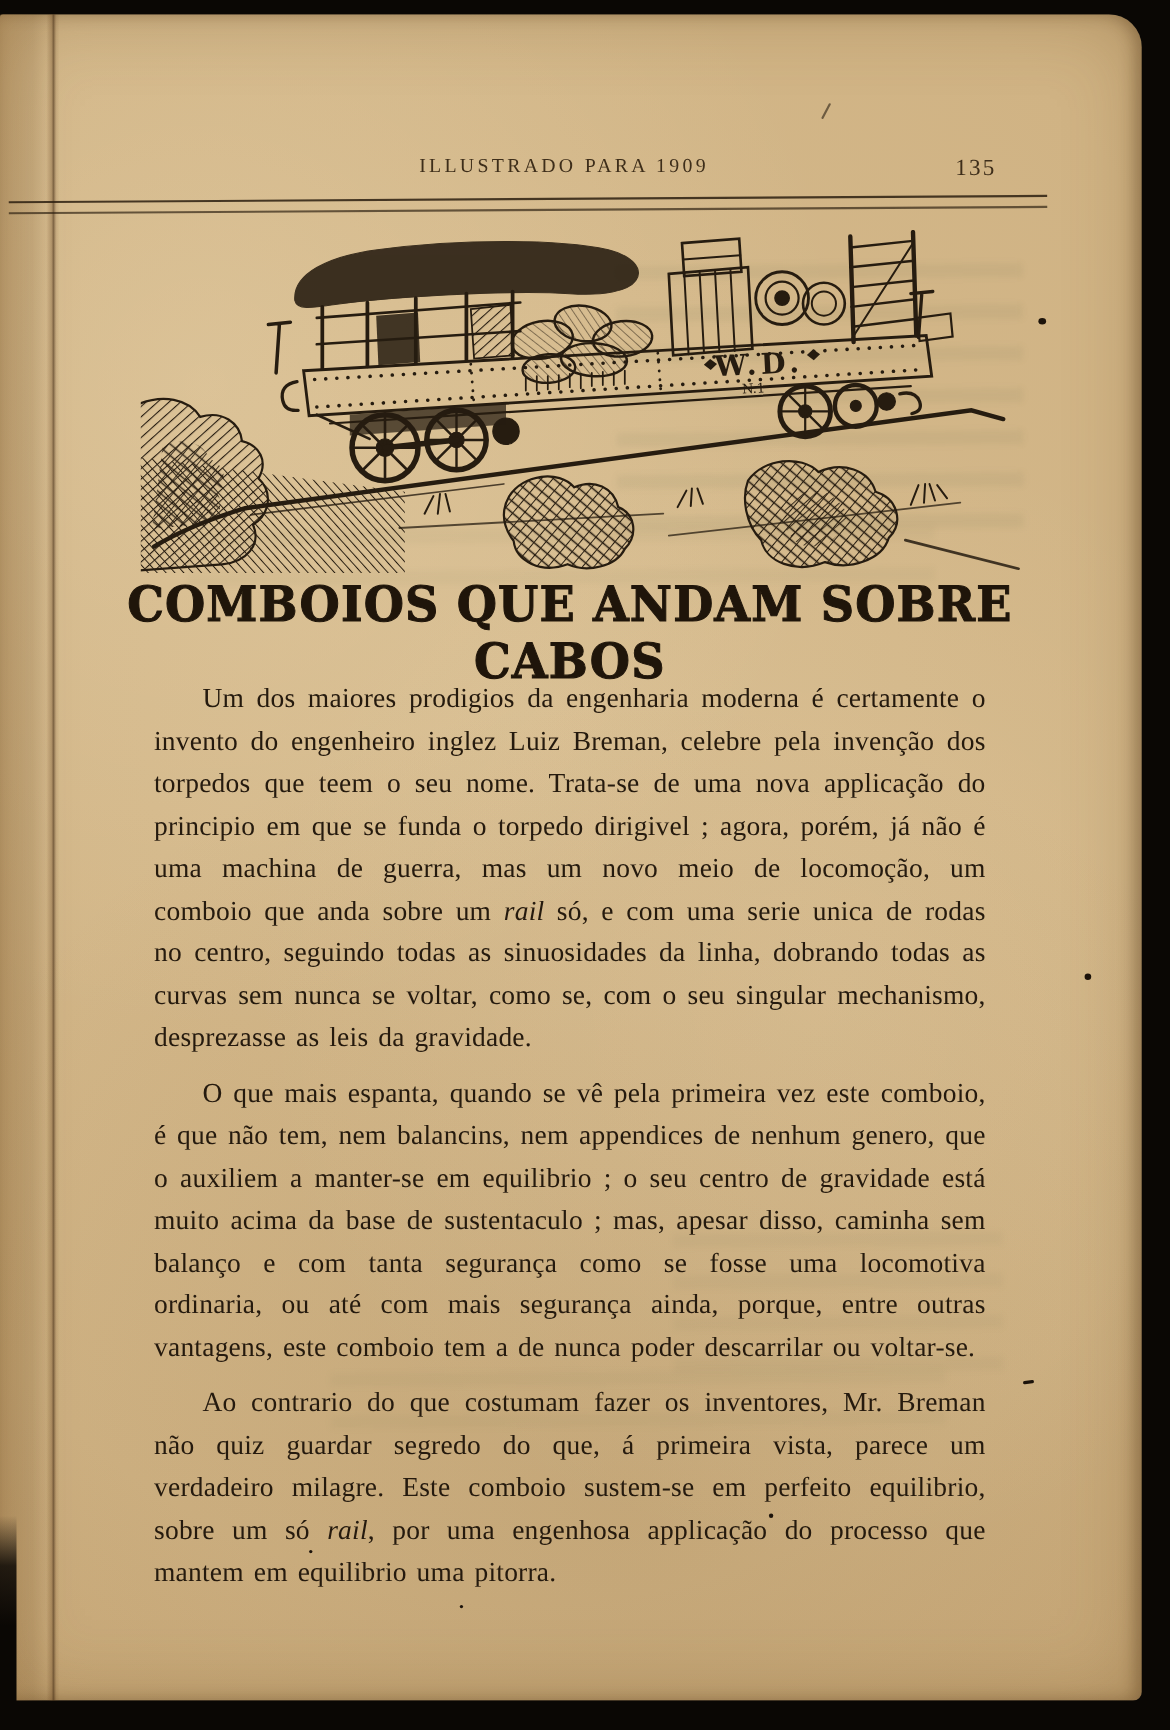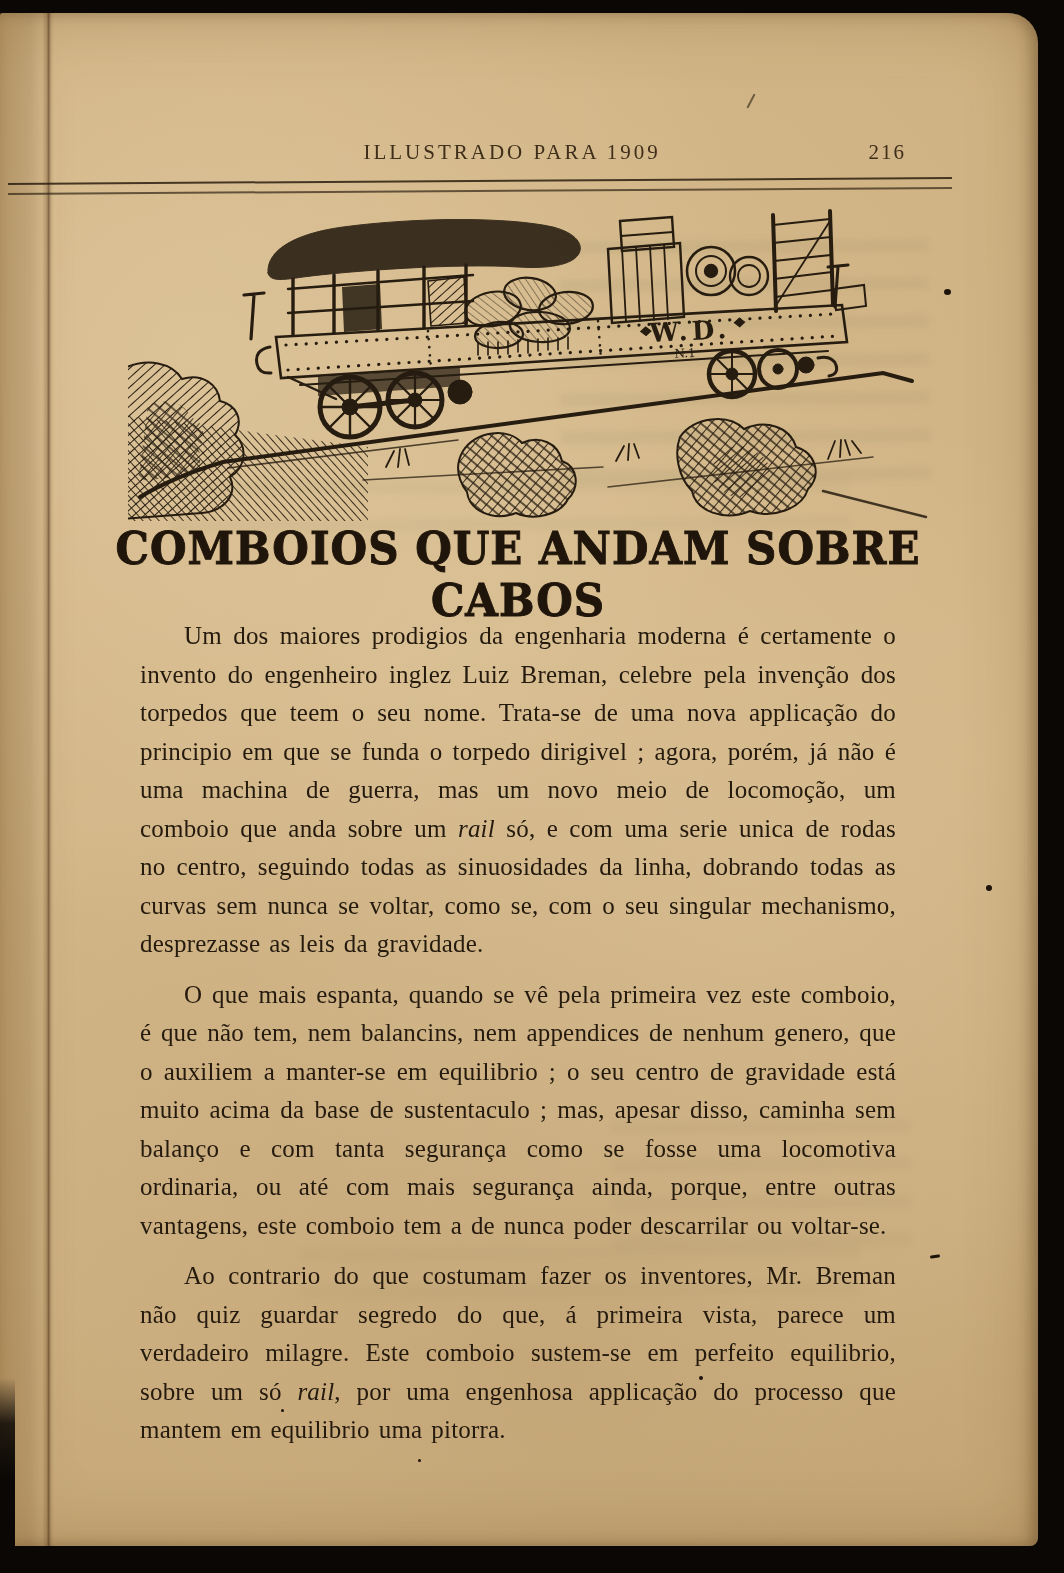--- a/index.html
+++ b/index.html
@@ -26,21 +26,21 @@
     position:absolute;left:42px;top:0;bottom:0;width:12px;
     background:linear-gradient(90deg, rgba(90,55,20,0) 0%, rgba(95,60,25,.30) 40%, rgba(60,35,12,.55) 55%, rgba(90,55,20,.12) 75%, rgba(90,55,20,0) 100%);
   }
   .left-edge-black{
     position:absolute;left:0;top:1378px;width:15px;height:182px;
     background:linear-gradient(180deg, rgba(10,7,4,0), rgba(10,7,4,.85) 25%, #0a0704 55%);
   }
   .running-head{position:absolute;left:128px;top:127px;width:780px;height:32px;color:#3e2e1a;}
   .running-title{
     position:absolute;left:50%;top:0;transform:translateX(-52%);
-    font-size:21px;letter-spacing:3px;white-space:nowrap;text-align:right;
+    font-size:18px;letter-spacing:3px;white-space:nowrap;text-align:right;
   }
   .page-number{position:absolute;right:2px;top:0;font-size:21px;letter-spacing:2px;}
   .double-rule{
     position:absolute;left:8px;top:167px;width:944px;height:8px;
     border-top:2.5px solid rgba(44,31,16,.85);
     border-bottom:2px solid rgba(44,31,16,.68);
     transform:rotate(-0.35deg);
   }
   .illustration{position:absolute;left:128px;top:196px;width:800px;height:312px;margin:0;}
   .illustration svg{display:block;width:100%;height:100%;}
@@ -78,21 +78,21 @@
 </style>
 </head>
 <body style="--paper: #d6bb8e; --scan-bg: #0a0704;">
 
 <div class="page">
   <div class="binding-shade"></div>
   <div class="gutter-crease"></div>
 
   <div class="running-head">
     <span class="running-title">ILLUSTRADO PARA 1909</span>
-    <span class="page-number">216</span>
+    <span class="page-number">135</span>
   </div>
 
   <div class="double-rule"></div>
 
   <div class="ghost g1"></div>
   <div class="ghost g2"></div>
   <div class="ghost g3"></div>
   <div class="ghost g4"></div>
 
   <figure class="illustration">

